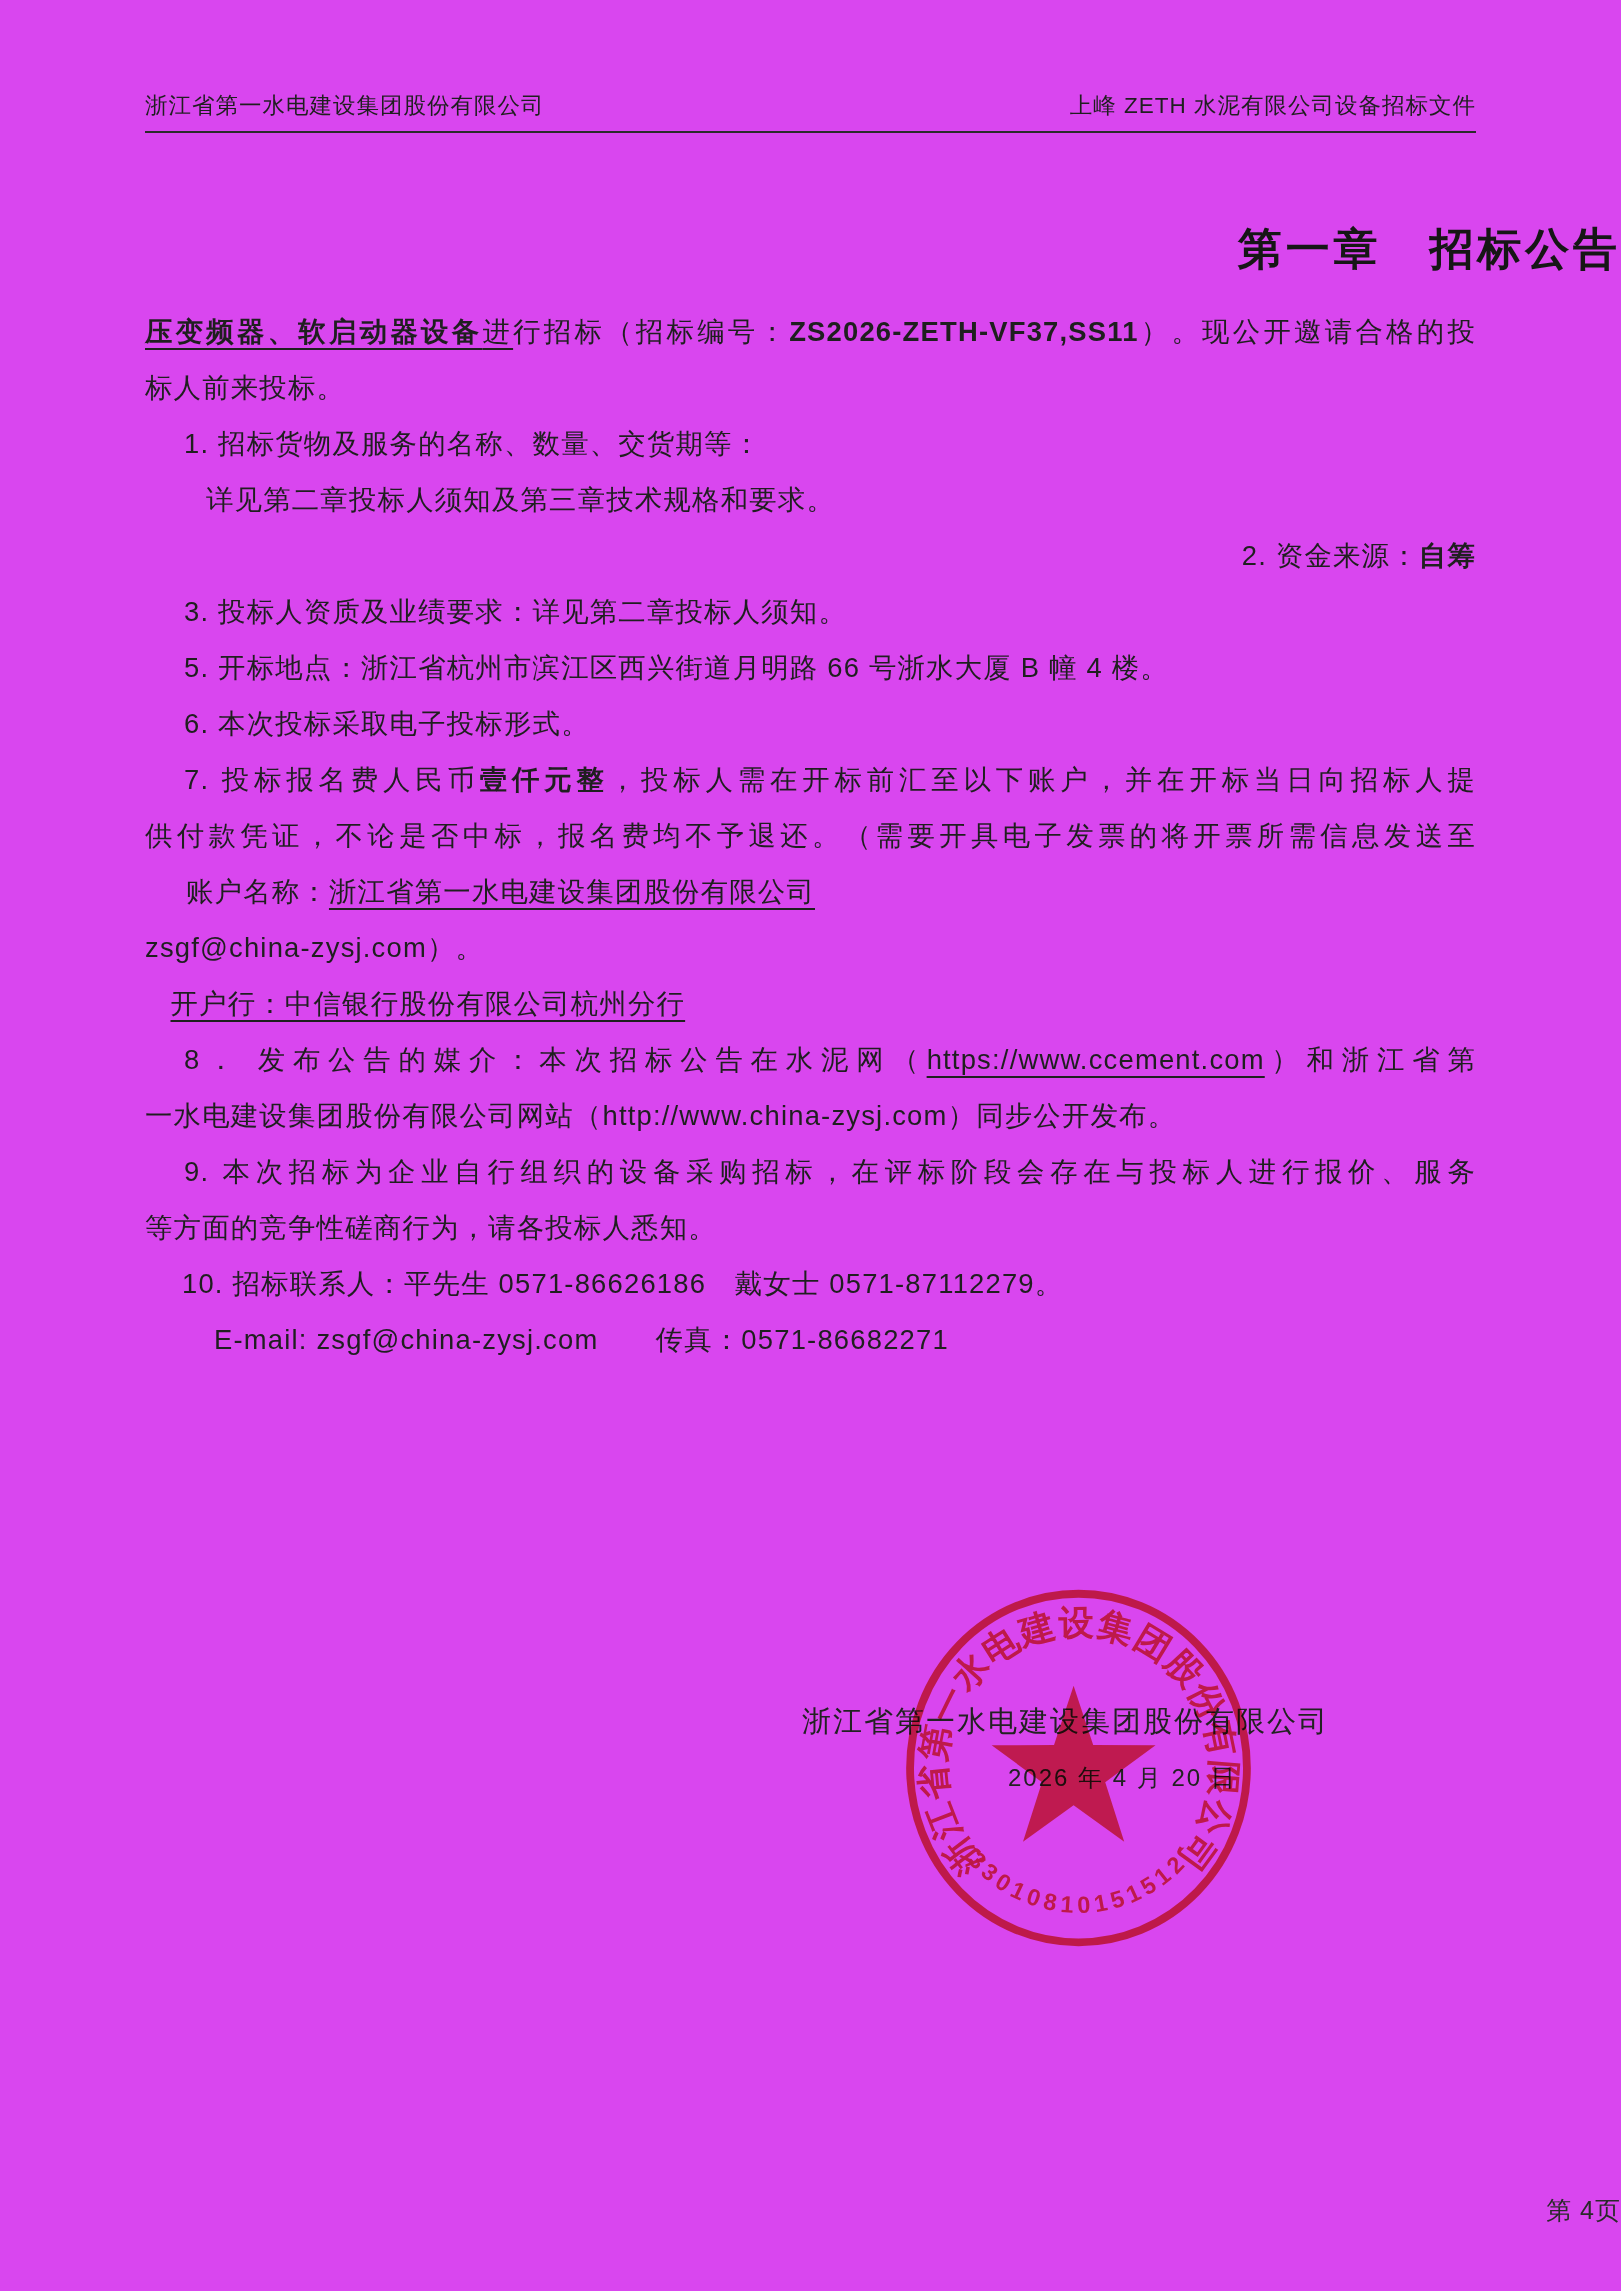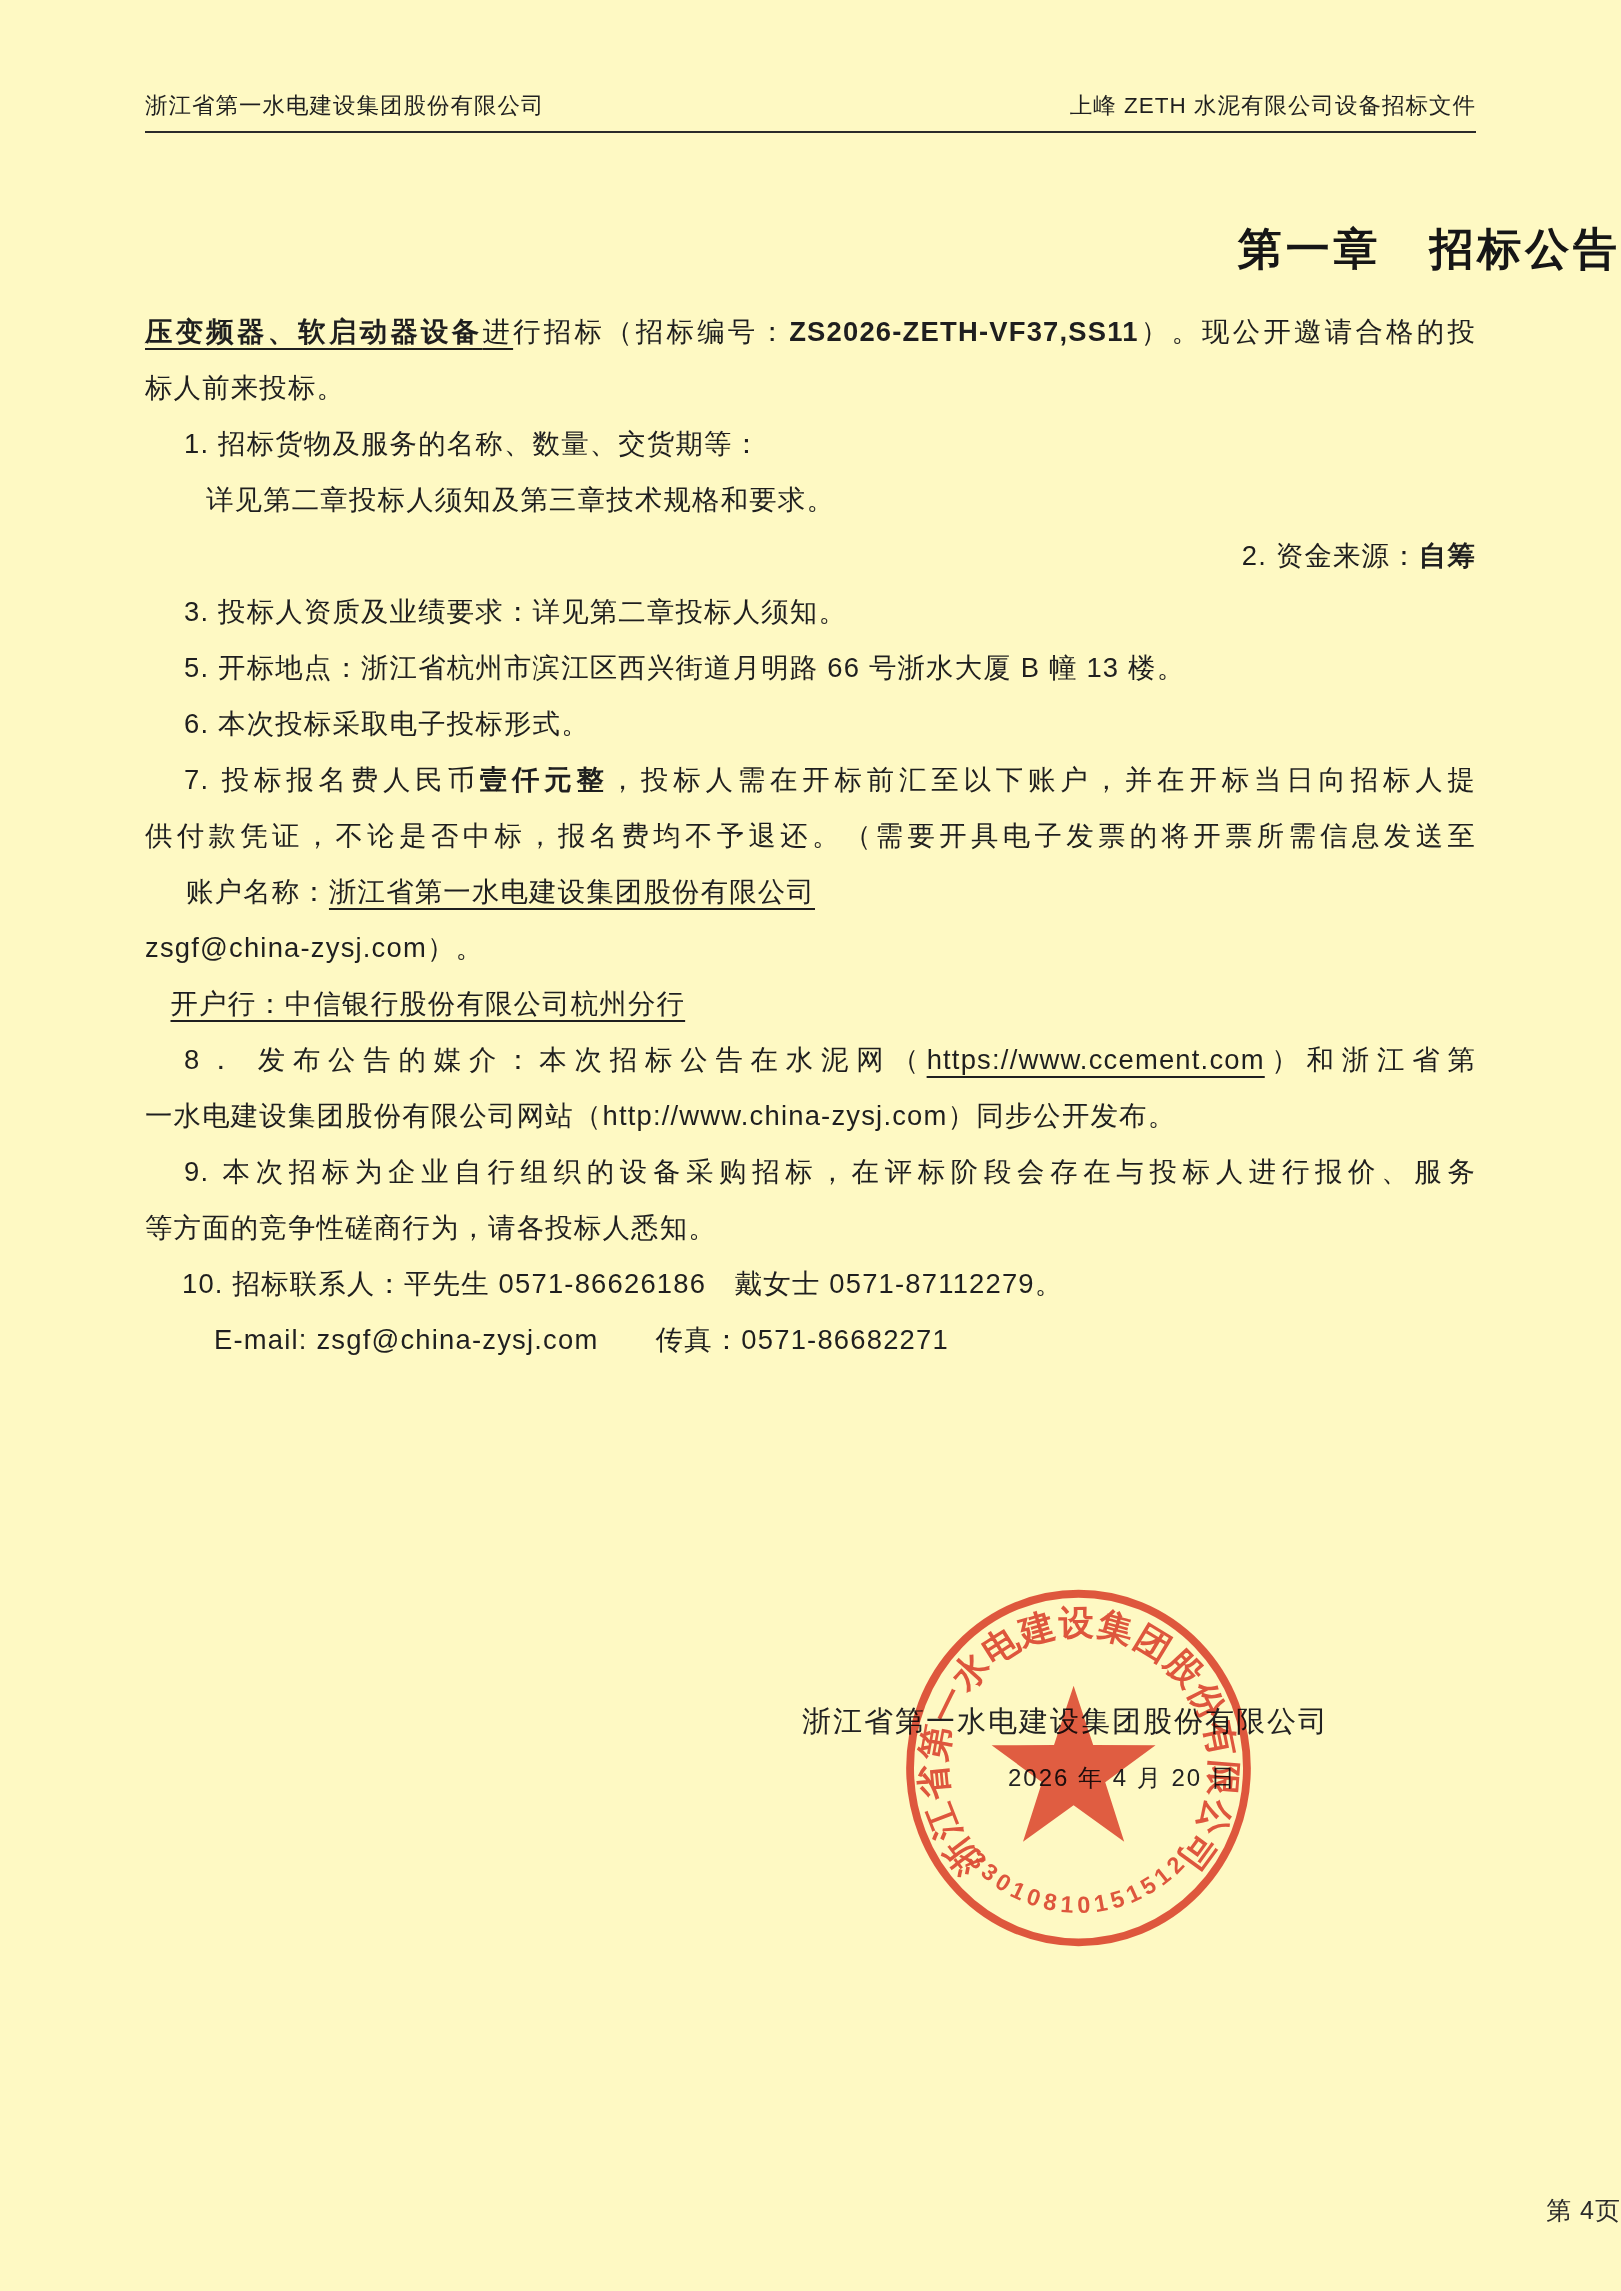--- a/index.html
+++ b/index.html
@@ -1,19 +1,19 @@
 <!DOCTYPE html>
 <html><head>
 <meta charset="utf-8">
 <style>
   html,body{margin:0;padding:0;background:#e8e8e8;}
   .page{
     position:relative;
     width:1621px;height:2292px;
-    background:#fef9c3;
+    background:#d946ef;
     margin:0 auto;
     font-family:"Liberation Sans","DejaVu Sans",sans-serif;
     color:#1f1f1f;
     overflow:hidden;
   }
   
   .hdr{
     position:absolute;left:145px;top:90px;width:1331px;
     display:flex;justify-content:space-between;align-items:flex-end;
     font-size:22.5px;letter-spacing:1px;
@@ -69,21 +69,21 @@
 
   <div class="title">第一章　招标公告</div>
 
   <div class="body">
       <div class="line j" style="padding-left: 0px;"><span class="b u">压变频器、软启动器设备</span><span class="u">进</span><span>行招标（招标编号：</span><span class="b">ZS2026-ZETH-VF37,SS11</span><span>）。现公开邀请合格的投</span></div>
       <div class="line" style="padding-left: 0px;"><span>标人前来投标。</span></div>
       <div class="line" style="padding-left: 39px;"><span>1. 招标货物及服务的名称、数量、交货期等：</span></div>
       <div class="line" style="padding-left: 61px;"><span>详见第二章投标人须知及第三章技术规格和要求。</span></div>
       <div class="line" style="padding-left: 39px; text-align: right;"><span>2. 资金来源：</span><span class="b">自筹</span></div>
       <div class="line" style="padding-left: 39px;"><span>3. 投标人资质及业绩要求：详见第二章投标人须知。</span></div>
-      <div class="line" style="padding-left: 39px;"><span>5. 开标地点：浙江省杭州市滨江区西兴街道月明路 66 号浙水大厦 B 幢 13 楼。</span></div>
+      <div class="line" style="padding-left: 39px;"><span>5. 开标地点：浙江省杭州市滨江区西兴街道月明路 66 号浙水大厦 B 幢 4 楼。</span></div>
       <div class="line" style="padding-left: 39px;"><span>6. 本次投标采取电子投标形式。</span></div>
       <div class="line j" style="padding-left: 39px;"><span>7. 投标报名费人民币</span><span class="b">壹仟元整</span><span>，投标人需在开标前汇至以下账户，并在开标当日向招标人提</span></div>
       <div class="line j" style="padding-left: 0px;"><span>供付款凭证，不论是否中标，报名费均不予退还。（需要开具电子发票的将开票所需信息发送至</span></div>
       <div class="line" style="padding-left: 41px;"><span>账户名称：</span><span class="u">浙江省第一水电建设集团股份有限公司</span></div>
       <div class="line" style="padding-left: 0px;"><span>zsgf@china-zysj.com）。</span></div>
       <div class="line" style="padding-left: 25.5px;"><span class="u">开户行：中信银行股份有限公司杭州分行</span></div>
       <div class="line j" style="padding-left: 39px;"><span>8． 发布公告的媒介：本次招标公告在水泥网（</span><span class="u">https://www.ccement.com</span><span>）和浙江省第</span></div>
       <div class="line" style="padding-left: 0px;"><span>一水电建设集团股份有限公司网站（http://www.china-zysj.com）同步公开发布。</span></div>
       <div class="line j" style="padding-left: 39px;"><span>9. 本次招标为企业自行组织的设备采购招标，在评标阶段会存在与投标人进行报价、服务</span></div>
       <div class="line" style="padding-left: 0px;"><span>等方面的竞争性磋商行为，请各投标人悉知。</span></div>

